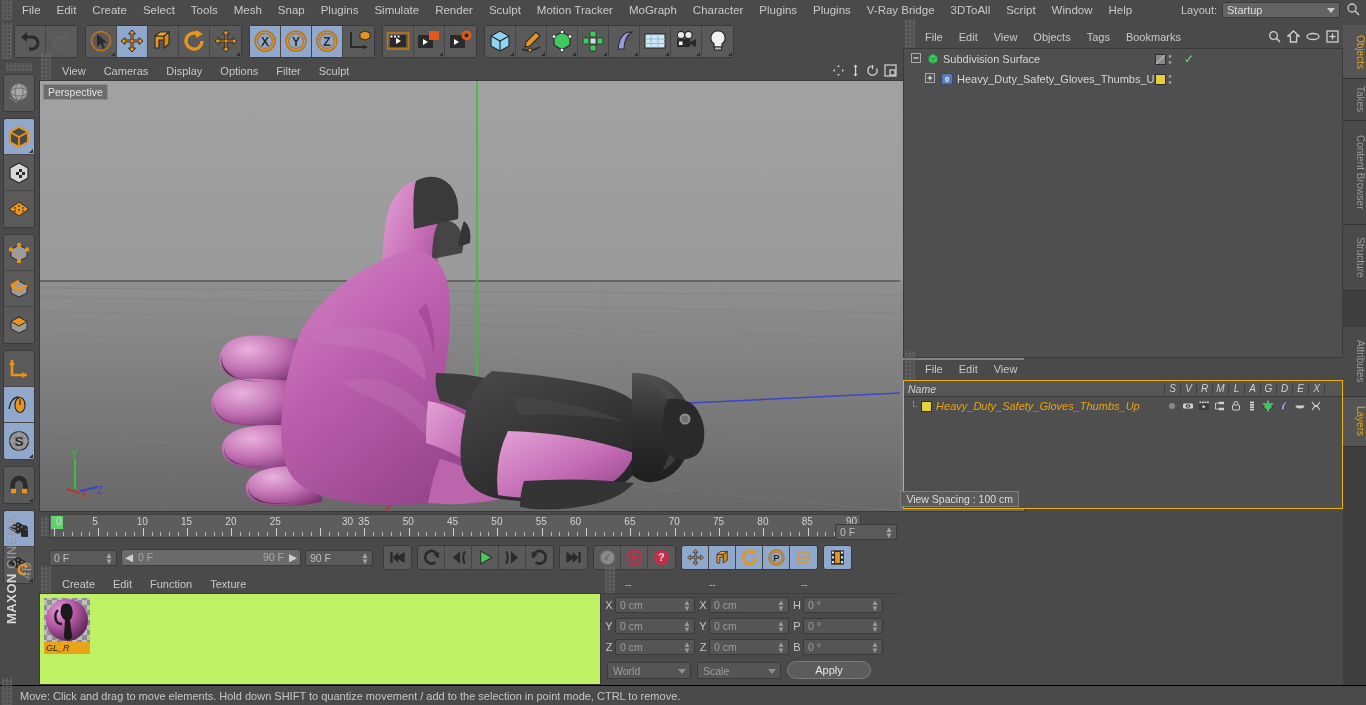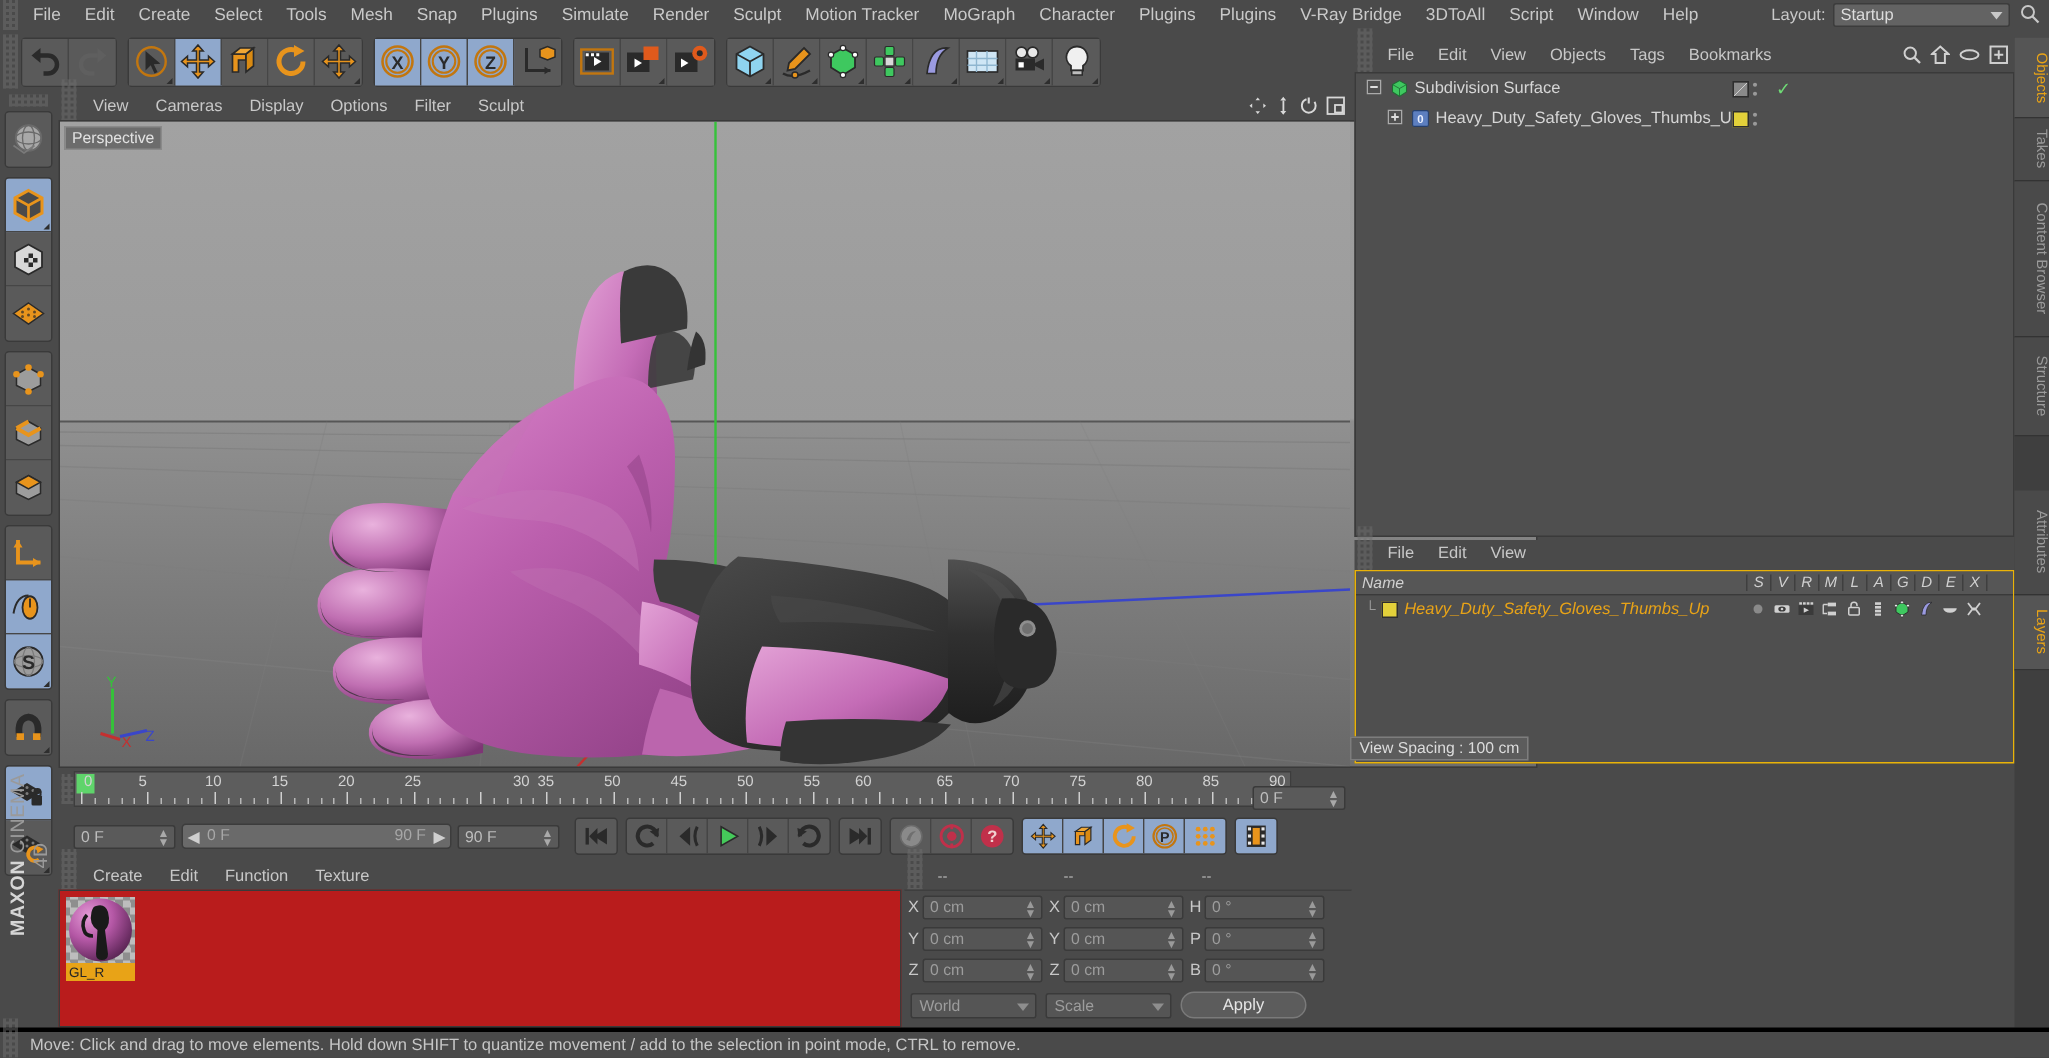--- a/index.html
+++ b/index.html
@@ -82,21 +82,21 @@
       display:flex;align-items:center;justify-content:center; cursor:pointer;}
   .pgroup{display:flex; border:1px solid #3a3a3a; border-radius:3px; overflow:hidden;}
   .pgroup .pbtn{border:none;border-right:1px solid #454545;}
   .pgroup .pbtn:last-child{border-right:none;}
   .pbtn.on{background:#8fa8cc;}
 
   
   .matwrap { position:absolute; left:39px; top:575px; width:562px; height:110px; background:#4a4a4a;}
   .matmenu { height:18px; display:flex; align-items:center;}
   .matmenu .mi{ padding:0 9px; font-size:11px; color:#c8c8c8;}
-  .matbody { position:absolute; left:0; top:18px; width:562px; height:92px; background:#b91c1c; border:1px solid #3a3a3a;}
+  .matbody { position:absolute; left:0; top:18px; width:562px; height:92px; background:#bef264; border:1px solid #3a3a3a;font-style:italic;}
   .matchip { position:absolute; left:4px; top:4px; width:46px; height:56px;}
   .matthumb { width:46px;height:44px;
       background:repeating-conic-gradient(#bdbdbd 0% 25%, #8e8e8e 0% 50%) 50%/10px 10px;
       position:relative; overflow:hidden;}
   .matsphere { position:absolute; left:2px; top:1px; width:42px;height:42px; border-radius:50%;
       background:radial-gradient(circle at 32% 28%, #e49ad6 0%, #b558a6 38%, #6e2f66 70%, #2c1229 100%);}
   .matname { width:46px; height:12px; background:#e8a317; color:#262626; font-size:9px;
       text-align:left; padding-left:2px; line-height:12px;}
 
   
@@ -145,21 +145,21 @@
   .laycol{ width:16px; display:flex; align-items:center; justify-content:center;}
 
   
   .edge{ position:absolute; right:0; top:25px; width:23px; height:680px; background:#3f3f3f;}
   .etab{ width:23px; background:#4a4a4a; border-bottom:1px solid #333; color:#9a9a9a;
       writing-mode:vertical-rl; font-size:10px; text-align:center; padding:6px 0; cursor:pointer;}
   .etab.act{ background:#555; color:#e8a317;}
 
   
   .status{ position:absolute; left:0; bottom:0; width:1366px; height:20px; background:#4a4a4a;
-      display:flex; align-items:center; border-top:3px solid #000000;}
+      display:flex; align-items:center; border-top:1px solid #000000;}
   .status .txt{ font-size:11px; color:#c6c6c6; margin-left:6px;}
 </style>
 </head>
 <body>
 
 <div class="app">
 
   <div class="menubar">
     <div class="grip"></div>
     <div id="menu-items" style="display:flex;">

